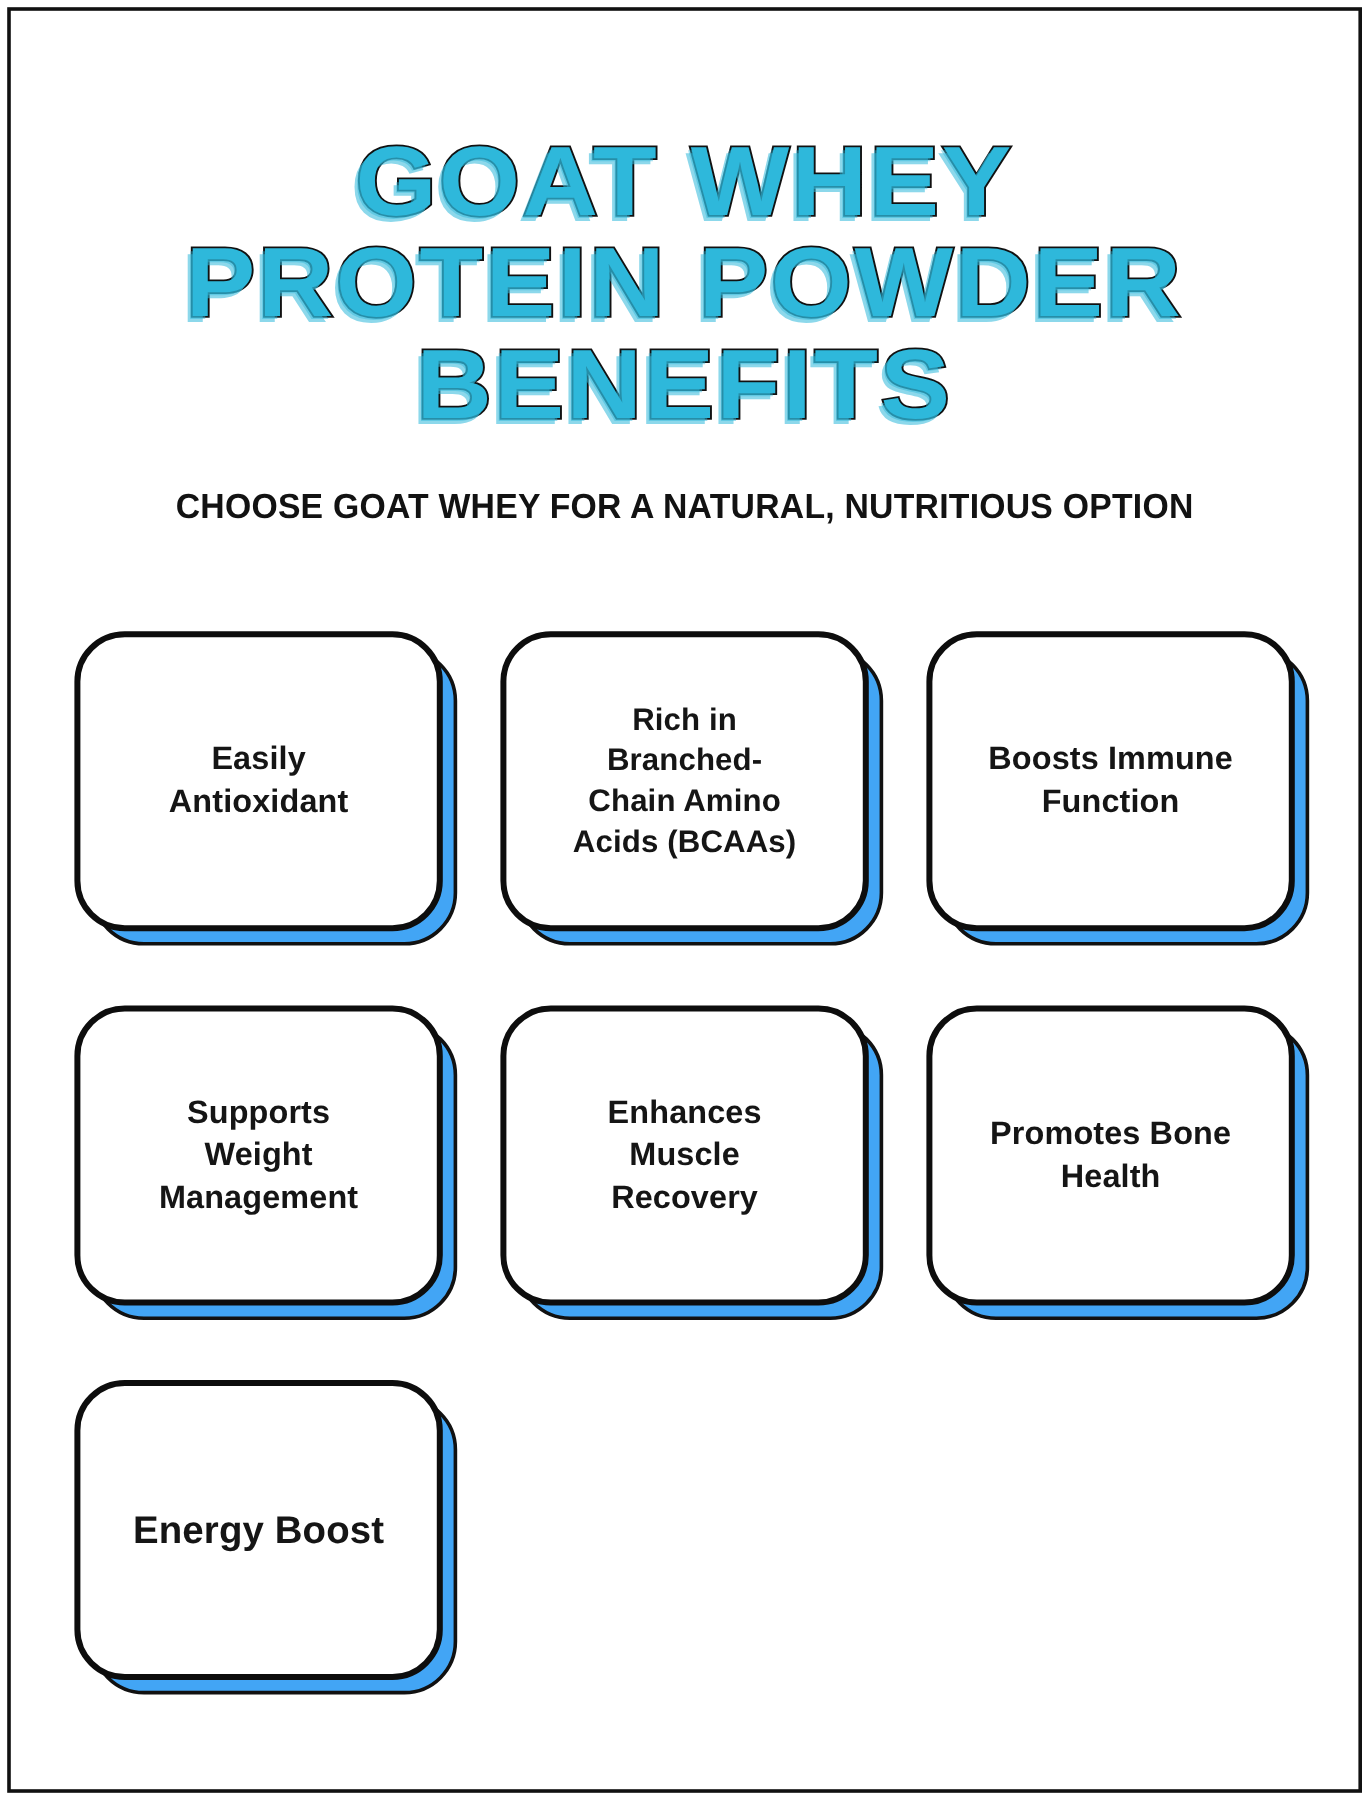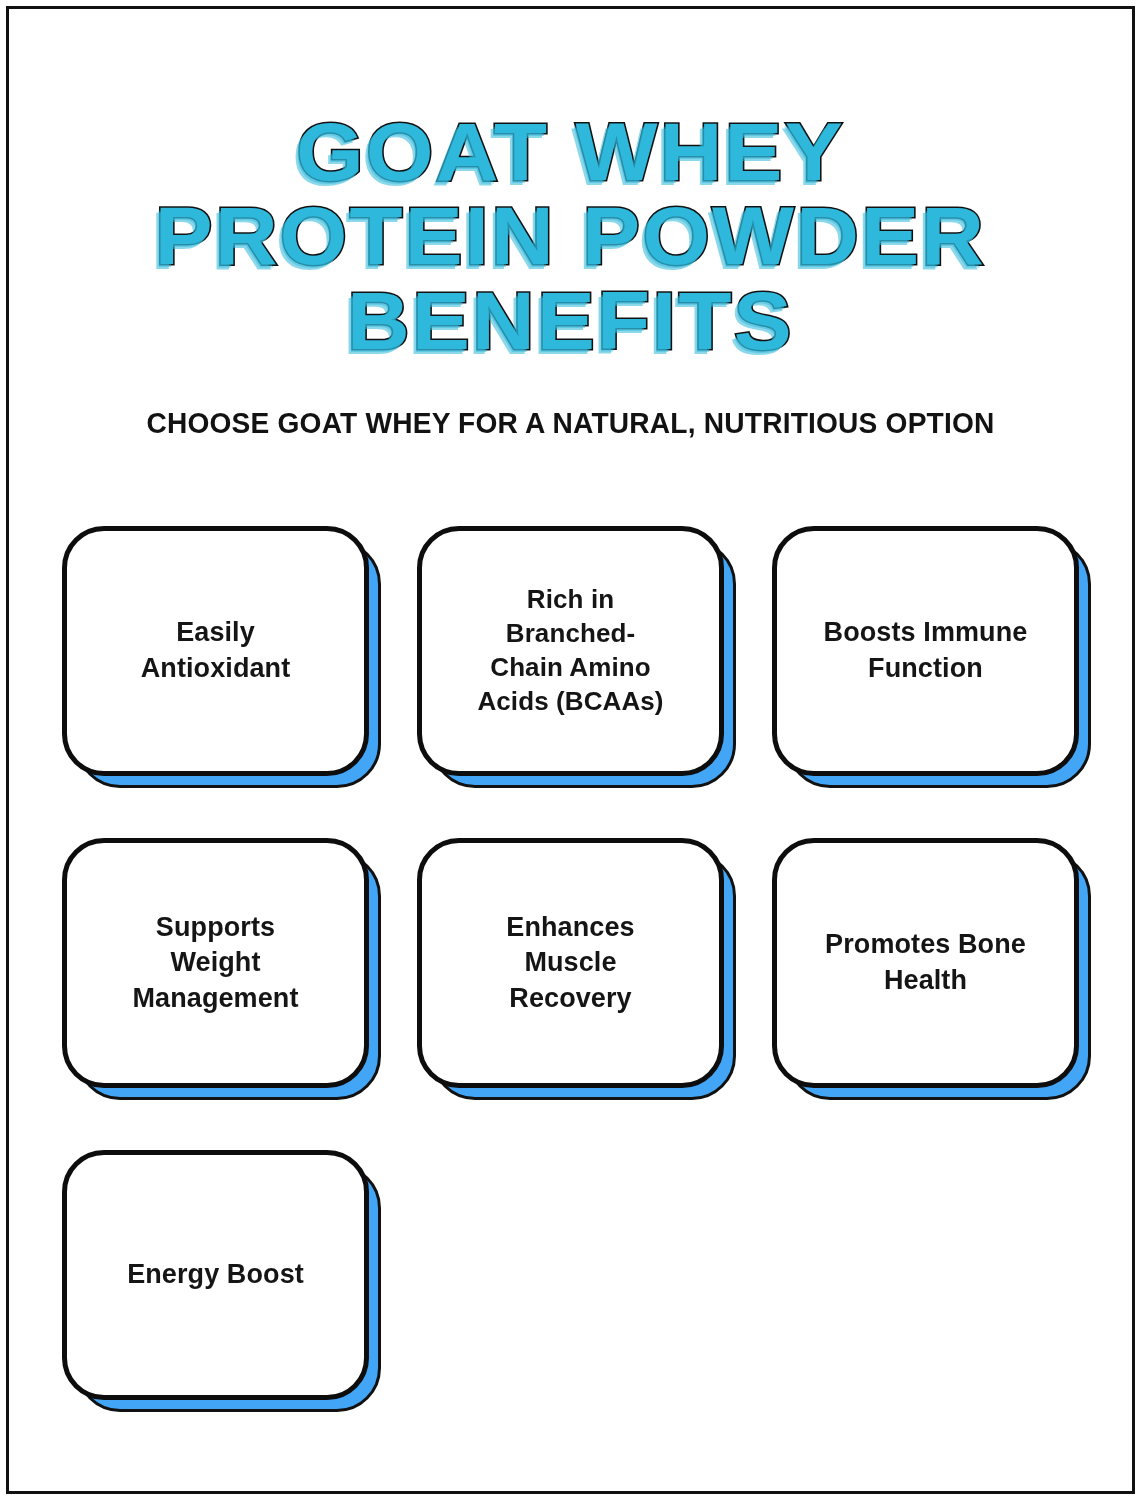--- a/index.html
+++ b/index.html
@@ -136,21 +136,21 @@
     text-align: center;
     letter-spacing: 0.1px;
     white-space: pre-line;
   }
 
   .card-label.compact {
     font-size: 26px;
     line-height: 1.30;
   }
   .card-label.single {
-    font-size: 27px;
+    font-size: 32px;
   }
 </style>
 </head>
 <body>
 
 <div class="poster">
 
   <div class="page-frame"></div>
 
   <div class="content">

